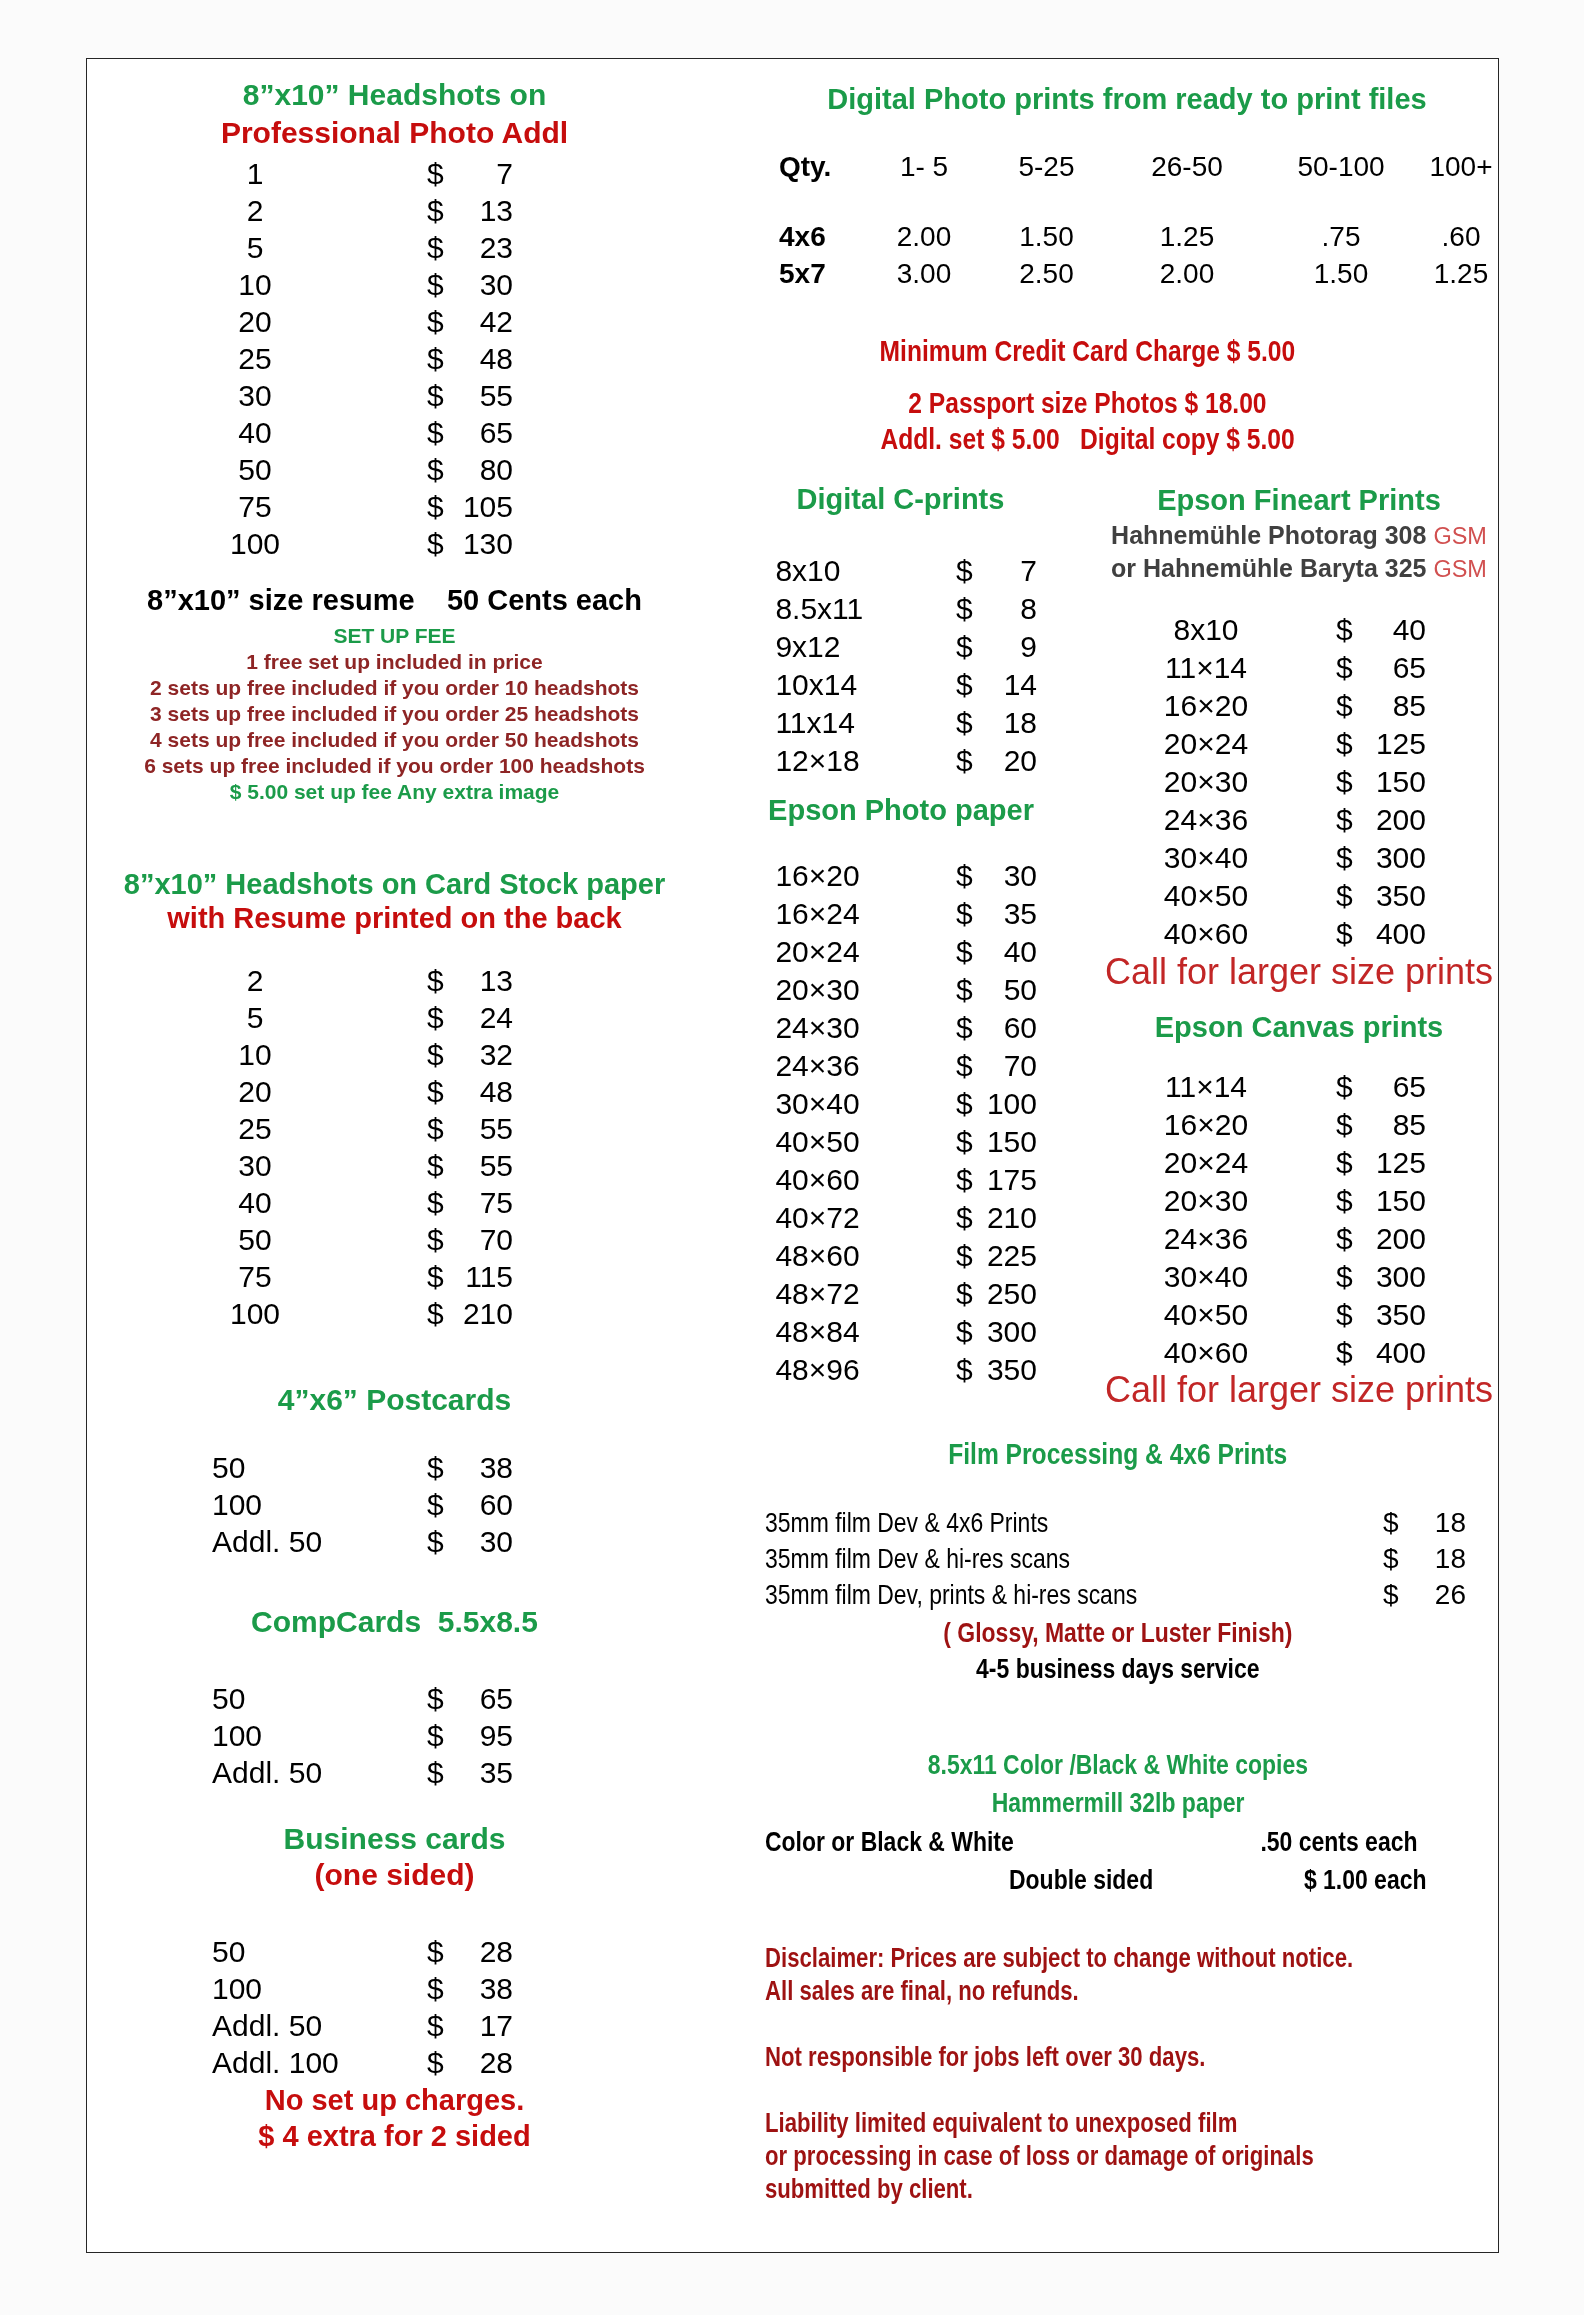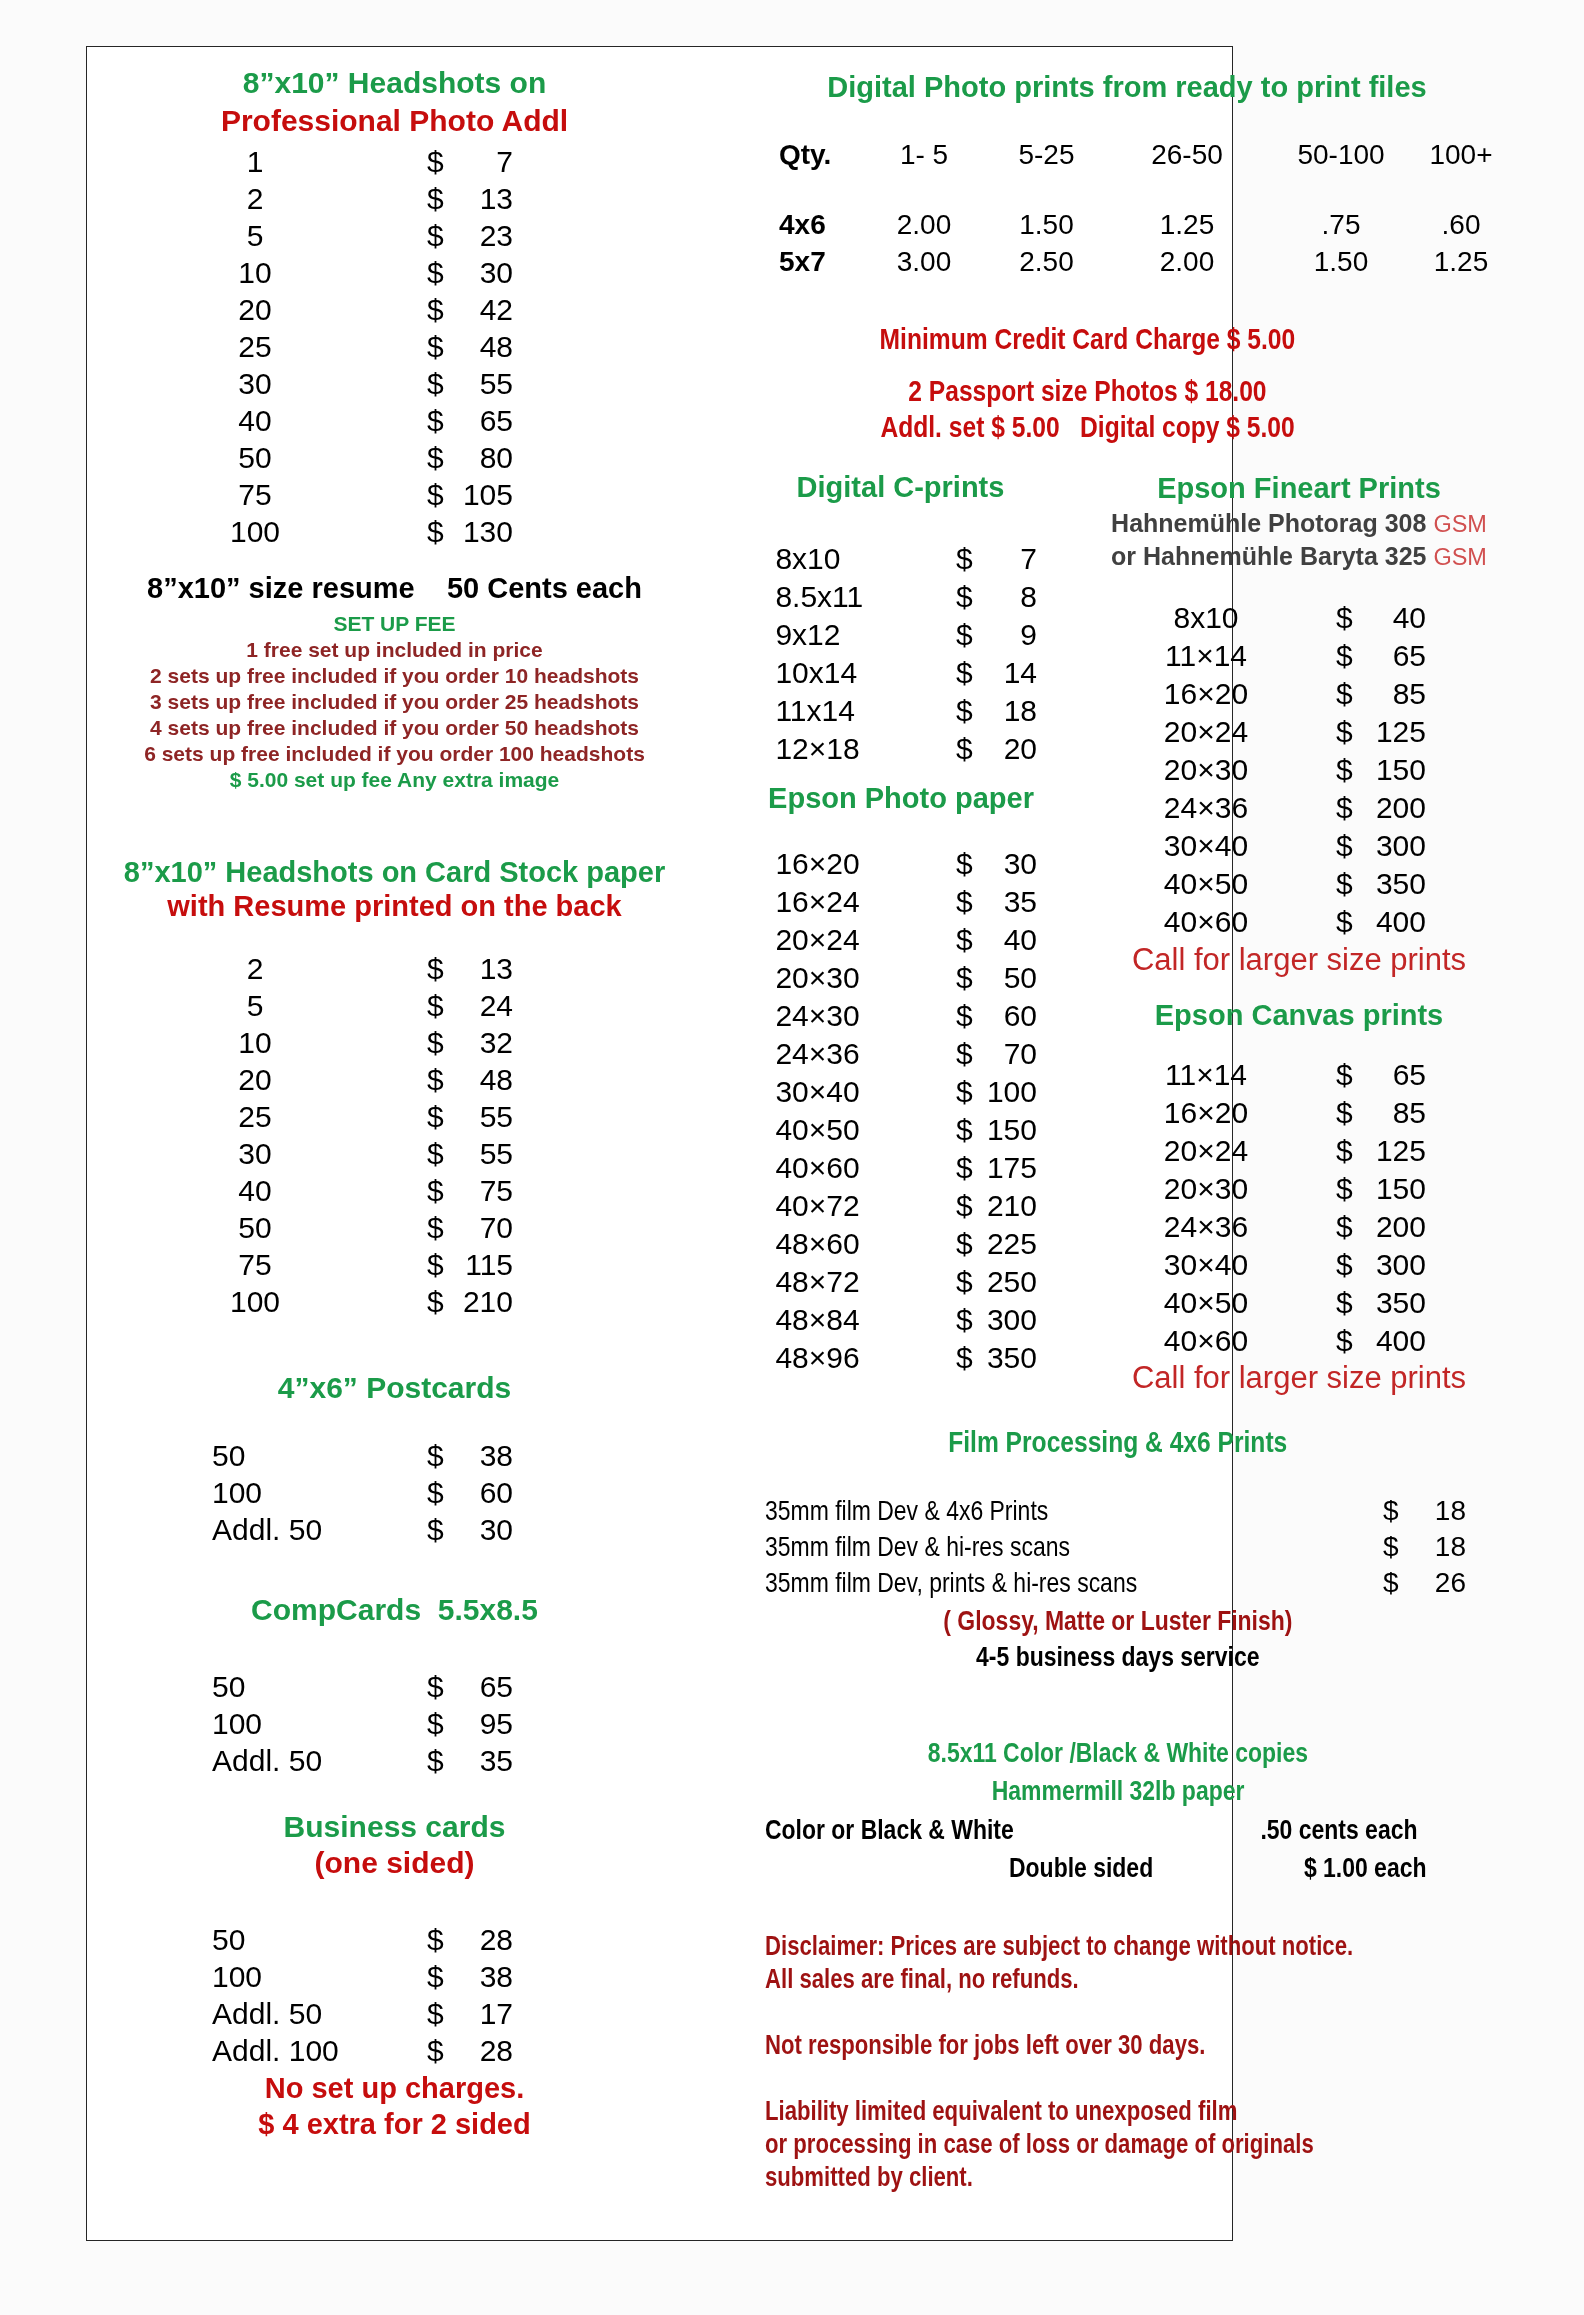--- a/index.html
+++ b/index.html
@@ -1,33 +1,33 @@
 <!DOCTYPE html>
 <html style="font-size:14.5px"><head>
 <meta charset="utf-8">
 <style>
   *{margin:0;padding:0;box-sizing:border-box}
   html,body{width:1585px;height:2316px}
   body{background:#fbfbfb;font-family:"Liberation Sans","DejaVu Sans",sans-serif;color:#000;position:relative}
-  .sheet{position:absolute;left:86px;top:46px;width:1147px;height:2195px;background:#fff;border:1.8px solid #262626}
+  .sheet{position:absolute;left:86px;top:58px;width:1413px;height:2195px;background:#fff;border:1.8px solid #262626}
   .abs{position:absolute}
   .ctr{text-align:center}
   .b{font-weight:700}
   .pre{white-space:pre}
   .green{color:#1b9b49}
   .red{color:#c60d0d}
   .red2{color:#404040}
   .dkred{color:#8e2525}
   .deepred{color:#9e1212}
   .callred{color:#c22626}
   .h33{font-size:30px;line-height:36px}
   .h32{font-size:29px;line-height:36px}
   .h31{font-size:28px;line-height:36px}
   .h28{font-size:25px;line-height:33px}
-  .h30{font-size:31px;line-height:34px}
+  .h30{font-size:36px;line-height:34px}
   
   .cx{display:inline-block;transform:scaleX(.82);transform-origin:0 50%;white-space:pre}
   .cxc{display:inline-block;transform:scaleX(.82);transform-origin:50% 50%;white-space:pre}
   .cxr{display:inline-block;transform:scaleX(.82);transform-origin:100% 50%;white-space:pre}
   
   .ptable{position:absolute}
   .prow{display:flex;align-items:baseline}
   .q{display:inline-block}
   .pc{display:flex;margin-left:auto}
   .d{}

